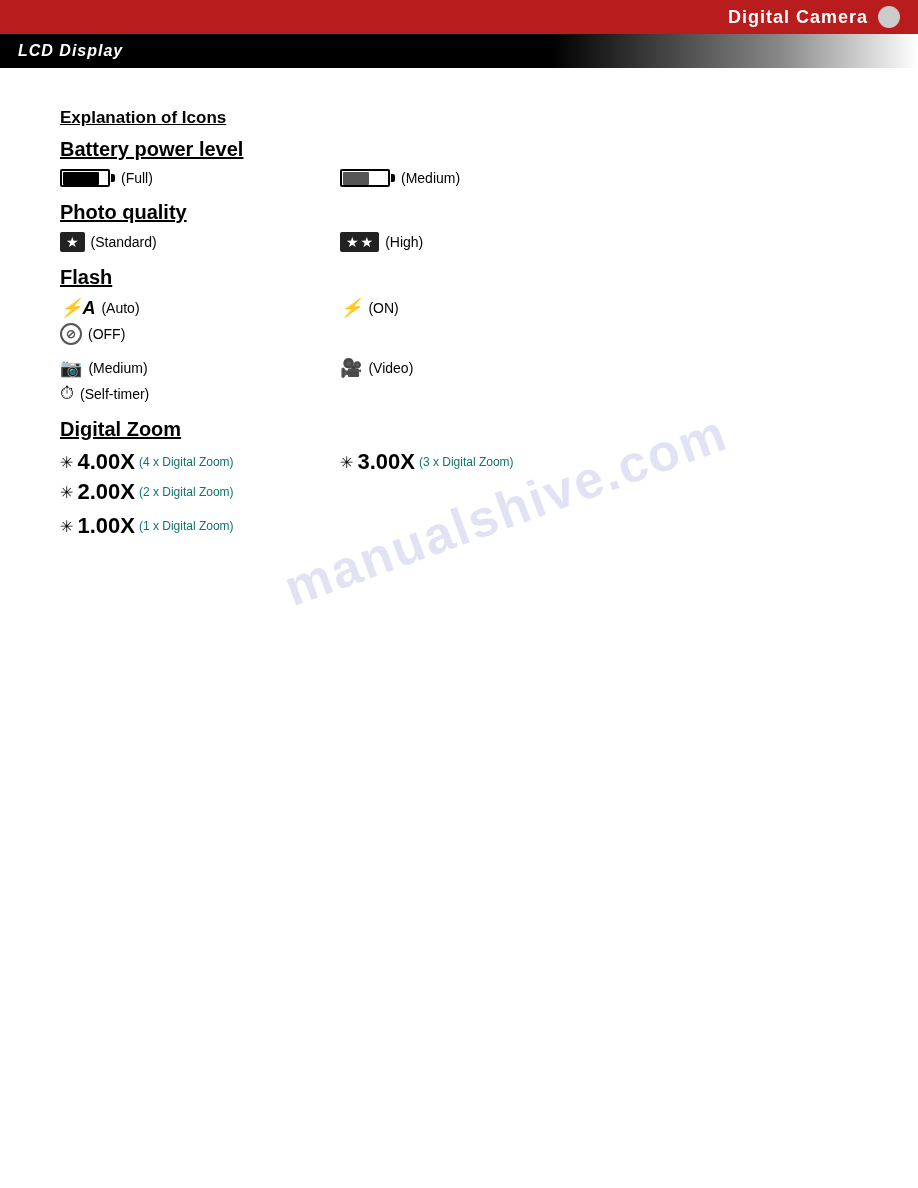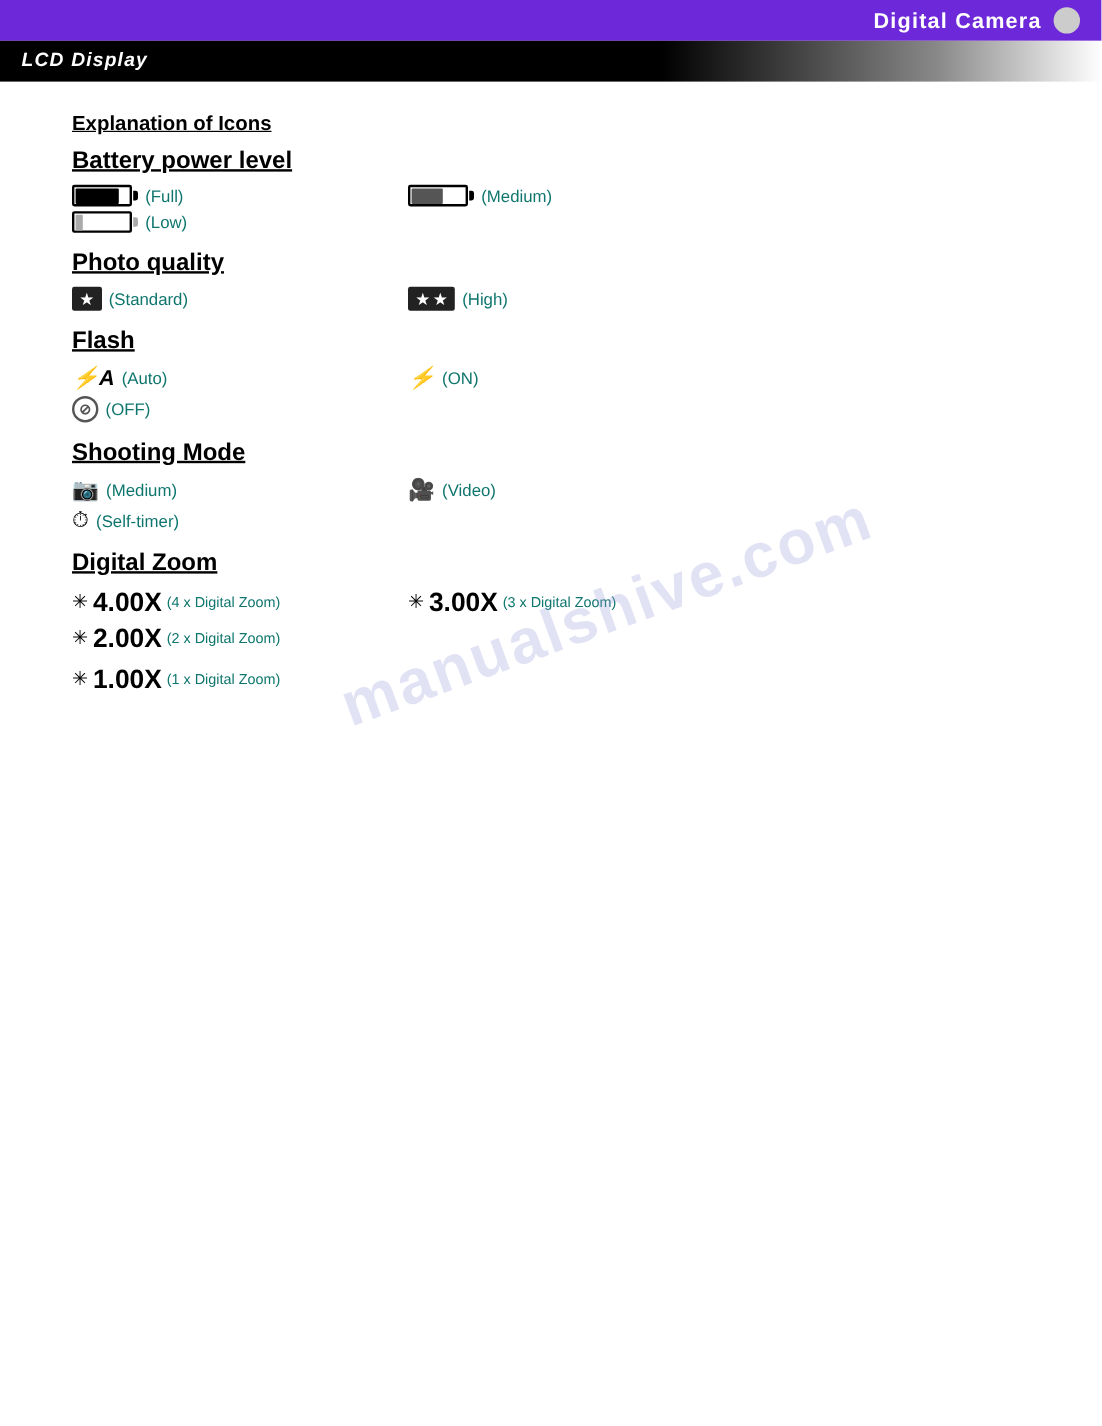--- a/index.html
+++ b/index.html
@@ -8,21 +8,21 @@
       min-height: 1188px;
       background: #fff;
       font-family: Arial, sans-serif;
       font-size: 15px;
       color: #000;
       position: relative;
     }
 
     
     .header-bar {
-      background: #6d28d9;
+      background: #b91c1c;
       color: #fff;
       text-align: right;
       padding: 6px 18px 6px 0;
       font-size: 18px;
       font-weight: bold;
       letter-spacing: 1px;
       display: flex;
       align-items: center;
       justify-content: flex-end;
       gap: 10px;
@@ -43,21 +43,21 @@
     }
     .lcd-title-band span {
       color: #fff;
       font-size: 16px;
       font-style: italic;
       font-weight: bold;
       letter-spacing: 1px;
     }
 
     .content {
-      padding: 11px 60px 30px 60px;
+      padding: 26px 60px 30px 60px;
     }
 
     
     .section-title {
       font-size: 17px;
       font-weight: bold;
       text-decoration: underline;
       margin-top: 14px;
       margin-bottom: 6px;
     }
@@ -79,21 +79,21 @@
     }
     .icon-item {
       display: flex;
       align-items: center;
       gap: 6px;
       min-width: 280px;
       margin-bottom: 4px;
     }
     .icon-label {
       font-size: 14px;
-      color: #0f766e;
+      color: #000000;
     }
 
     
     .battery-full {
       display: inline-flex;
       align-items: center;
     }
     .battery-body {
       border: 2px solid #000;
       border-radius: 2px;
@@ -243,29 +243,20 @@
     <div class="icon-item">
       <div class="battery-full">
         <div class="battery-body" style="width:50px; background:#fff;">
           <div class="battery-fill-medium"></div>
         </div>
         <div class="battery-tip"></div>
       </div>
       <span class="icon-label">(Medium)</span>
     </div>
 
-    <div class="icon-item">
-      <div class="battery-full">
-        <div class="battery-body" style="width:50px; background:#fff;">
-          <div class="battery-fill-low"></div>
-        </div>
-        <div class="battery-tip" style="background:#aaa;"></div>
-      </div>
-      <span class="icon-label">(Low)</span>
-    </div>
   </div>
 
   <div class="subsection-title">Photo quality</div>
 
   <div class="icon-row">
 
     <div class="icon-item">
       <div class="star-box">
         <span>★</span>
       </div>
@@ -294,21 +285,20 @@
       <span class="flash-icon">⚡</span>
       <span class="icon-label">(ON)</span>
     </div>
 
     <div class="icon-item">
       <span style="display:inline-block; width:22px; height:22px; border:2px solid #555; border-radius:50%; text-align:center; line-height:18px; font-size:12px; color:#555; font-weight:bold;">⊘</span>
       <span class="icon-label">(OFF)</span>
     </div>
   </div>
 
-  <div class="subsection-title">Shooting Mode</div>
 
   <div class="icon-row">
 
     <div class="icon-item">
       <span class="camera-icon">📷</span>
       <span class="icon-label">(Medium)</span>
     </div>
 
     <div class="icon-item">
       <span class="video-icon">🎥</span>

